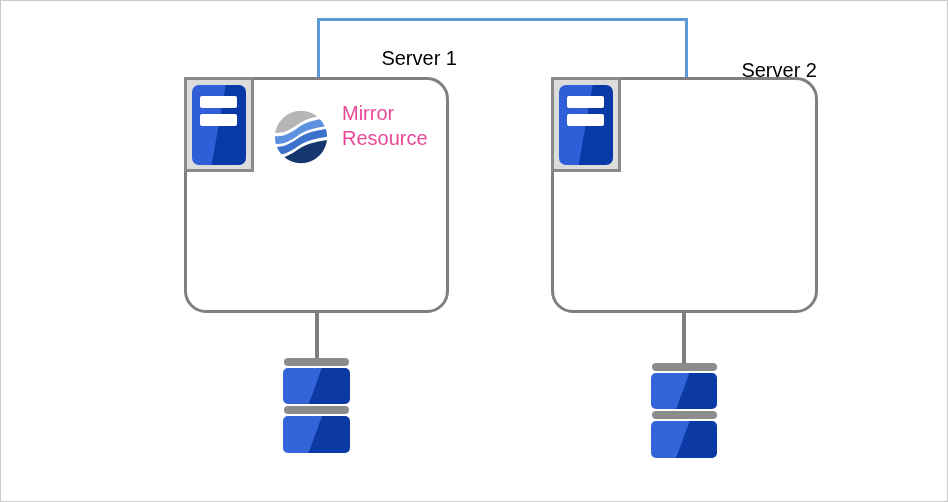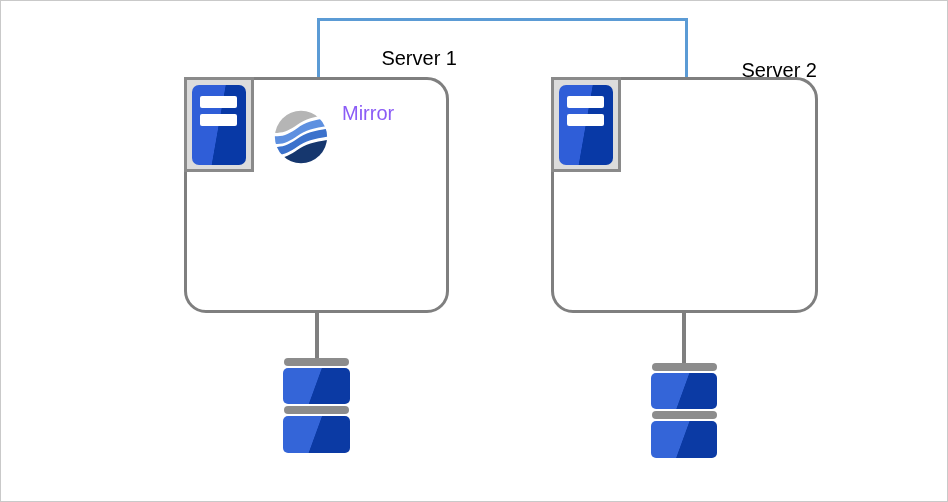--- a/index.html
+++ b/index.html
@@ -36,21 +36,21 @@
   }
   .server-icon .slot{
     position:absolute;left:8px;width:37px;height:12px;border-radius:2px;background:#ffffff;
   }
   .server-icon .slot.top{top:11px;}
   .server-icon .slot.bottom{top:29px;}
 
   
   .swirl{position:absolute;left:272px;top:108px;}
   .resource-label{
-    position:absolute;left:341px;top:100px;font-size:20px;line-height:25px;color:#8b5cf6;
+    position:absolute;left:341px;top:100px;font-size:20px;line-height:25px;color:#ec4899;
   }
 
   
   .caption{position:absolute;font-size:20px;color:#000;white-space:nowrap;}
   .caption.center{width:140px;text-align:right;}
   .server1-label{left:316px;top:46px;}
   .server2-label{left:676px;top:46px;margin-top:12px;}
   .mirror-disk-label{left:246px;top:459px;}
 
   
@@ -111,20 +111,21 @@
       <path d="M -5 27.5 C 8 31.5, 16 27.5, 26 20.5 C 36 13.5, 46 11.5, 65 8.5 L 65 17
                C 46 20, 36 22, 26 29 C 16 36, 8 40, -5 36 Z" fill="#5e90e0"></path>
       <path d="M -5 39 C 8 43, 16 39, 26 32 C 36 25, 46 23, 65 20 L 65 28.5
                C 46 31.5, 36 33.5, 26 40.5 C 16 47.5, 8 51.5, -5 47.5 Z" fill="#3c72cc"></path>
       <path d="M -5 51 C 8 55, 16 51, 26 44 C 36 37, 46 35, 65 32 L 65 65 L -5 65 Z" fill="#16376e"></path>
     </g>
   </svg>
 
   <div class="resource-label">
     <div>Mirror</div>
+    <div>Resource</div>
   </div>
 
   <div class="stub left"></div>
   <div class="stub right"></div>
 
   <div class="disk d1">
     <div class="cap"></div>
     <div class="platter"></div>
     <div class="cap"></div>
     <div class="platter last"></div>

